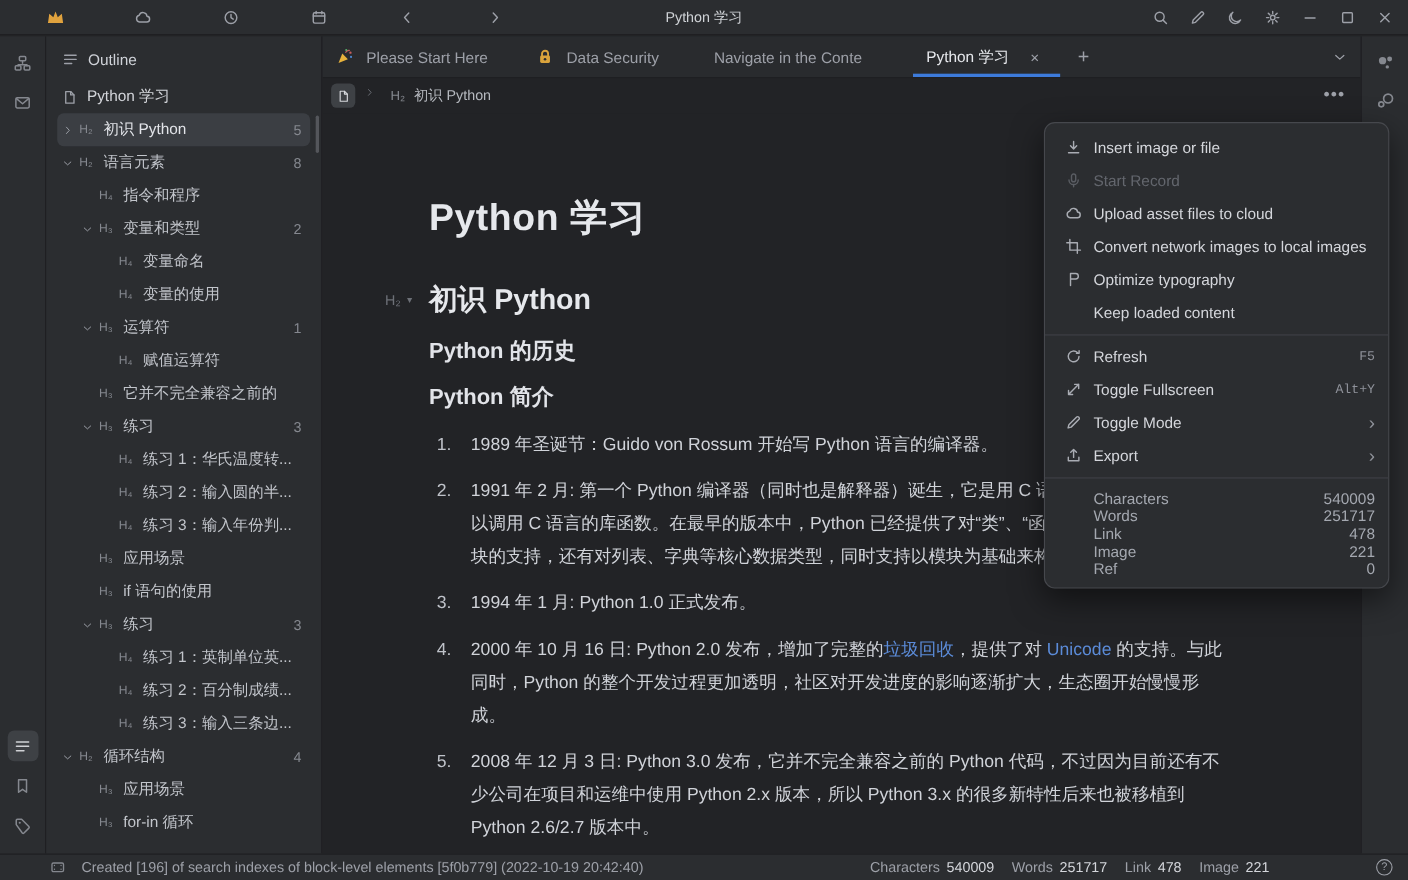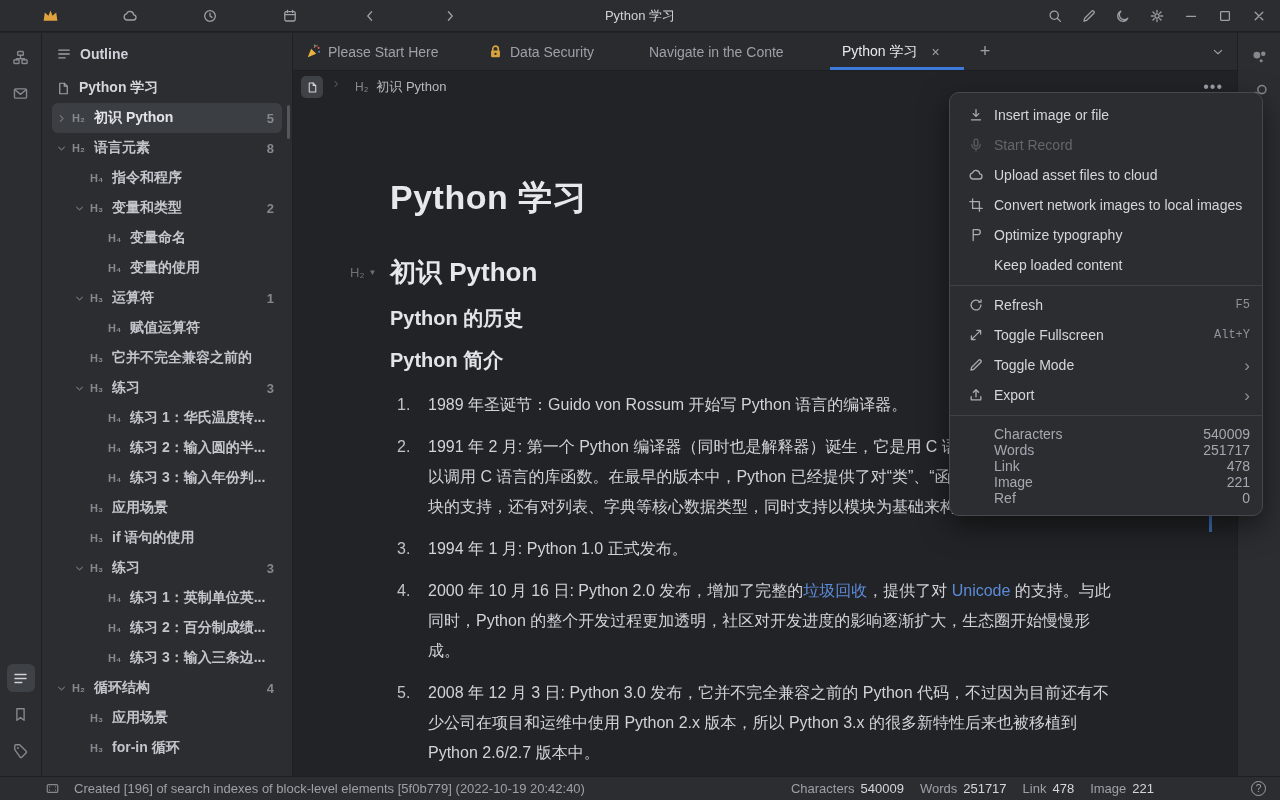--- a/index.html
+++ b/index.html
@@ -26,38 +26,38 @@
 
   
   .app-body{position:absolute;top:33px;bottom:24px;left:0;right:0;display:flex;}
   .icon-strip{width:42px;background:var(--chrome);border-right:1px solid var(--border);display:flex;flex-direction:column;align-items:center;padding:10px 0 12px;gap:8px;}
   .strip-btn{width:28px;height:28px;border:none;background:none;color:var(--dimmer);display:flex;align-items:center;justify-content:center;border-radius:6px;}
   .strip-btn.push{margin-top:auto;}
   .strip-btn.active{background:#3e4145;color:#d0d2d6;}
   .strip-btn [data-icon]{width:17px;height:17px;}
 
   
-  .sidebar{width:251px;background:var(--chrome);border-right:1px solid var(--border);position:relative;overflow:hidden;font-weight:bold;}
+  .sidebar{width:251px;background:var(--chrome);border-right:1px solid var(--border);position:relative;overflow:hidden;}
   .sb-header{display:flex;align-items:center;gap:8px;height:36px;padding:6px 14px 0;color:#cfd2d8;font-size:14px;}
   .sb-header [data-icon]{color:var(--dim);}
   .doc-row{display:flex;align-items:center;gap:8px;height:30px;padding:0 14px;color:#d3d5da;font-size:14px;margin-top:4px;}
   .doc-row [data-icon]{color:#9da0a8;width:15px;height:15px;}
   .tree-row{display:flex;align-items:center;height:30px;margin:0 10px;border-radius:6px;font-size:14px;color:#c2c5cb;cursor:default;}
   .tree-row.selected{background:var(--sel);color:#e2e4e9;}
   .tree-chev{width:16px;flex:none;color:var(--dim);display:inline-flex;align-items:center;}
   .tree-chev svg{width:11px;height:11px;}
   .tree-tag{color:var(--dimmer);font-size:11px;width:22px;flex:none;}
   .tree-label{white-space:nowrap;overflow:hidden;text-overflow:ellipsis;}
   .tree-count{margin-left:auto;color:var(--dimmer);font-size:13px;padding:0 8px 0 6px;flex:none;}
   .sb-thumb{position:absolute;right:2px;top:72px;width:3px;height:34px;background:#54565b;border-radius:2px;}
 
   
   .main{flex:1;display:flex;flex-direction:column;background:var(--editor);min-width:0;}
   .tabbar{height:38px;background:#292b2e;border-bottom:1px solid var(--border);display:flex;align-items:stretch;}
-  .tab{display:flex;align-items:center;gap:6px;padding:0 12px;font-size:14px;color:var(--dim);position:relative;flex:none;overflow:hidden;white-space:nowrap;}
+  .tab{display:flex;align-items:center;gap:11px;padding:0 12px;font-size:14px;color:var(--dim);position:relative;flex:none;overflow:hidden;white-space:nowrap;}
   .tab:nth-child(1){width:182px;}
   .tab:nth-child(2){width:162px;}
   .tab:nth-child(3){width:193px;}
   .tab:nth-child(4){width:134px;}
   .tab.active{color:#e7e9ed;}
   .tab.active::after{content:'';position:absolute;left:0;right:0;bottom:0;height:3px;background:var(--accent);}
   .tab-icon{width:17px;height:17px;}
   .tab-close{margin-left:8px;color:var(--dim);font-size:14px;line-height:1;}
   .plus{border:none;background:none;color:var(--dim);font-size:18px;width:34px;margin-left:4px;}
   .tab-chevwrap{margin-left:auto;margin-right:12px;display:flex;align-items:center;color:var(--dim);}
@@ -81,21 +81,21 @@
   .editor h3{font-size:20px;font-weight:700;color:#e2e4e9;margin-top:15px;}
   .editor ol{margin-top:16px;list-style:none;}
   .doc-li{position:relative;padding-left:38px;margin-bottom:12px;line-height:30px;font-size:16px;color:#d0d3d9;width:732px;}
   .doc-li .num{position:absolute;left:7px;color:#bfc2c9;}
   .doc-link{color:var(--link);text-decoration:none;}
 
   .right-strip{width:43px;background:var(--chrome);border-left:1px solid var(--border);display:flex;flex-direction:column;align-items:center;padding-top:10px;gap:6px;}
   .right-strip .strip-btn [data-icon]{width:19px;height:19px;}
 
   
-  .context-menu{position:absolute;left:949px;top:92px;width:314px;background:var(--chrome);border:1px solid #46484d;border-radius:10px;box-shadow:0 10px 28px rgba(0,0,0,.5);padding:7px 0 9px;z-index:50;}
+  .context-menu{position:absolute;left:949px;top:111px;width:314px;background:var(--chrome);border:1px solid #46484d;border-radius:10px;box-shadow:0 10px 28px rgba(0,0,0,.5);padding:7px 0 9px;z-index:50;}
   .menu-item{display:flex;align-items:center;height:30px;padding:0 12px 0 18px;font-size:14px;color:#d4d6db;cursor:default;}
   .mi-icon{width:16px;height:16px;margin-right:10px;color:#a9acb3;display:inline-flex;}
   .menu-item.disabled{color:#63666d;}
   .menu-item.disabled .mi-icon{color:#5a5d63;}
   .mi-shortcut{margin-left:auto;color:#8f929a;font-size:12px;font-family:Liberation Mono, monospace;}
   .mi-sub{margin-left:auto;color:#8f929a;font-size:17px;line-height:1;}
   .menu-divider{height:1px;background:#3f4146;margin:5px 0 4px;}
   .menu-stats{padding:6px 12px 0 44px;}
   .menu-stat-row{display:flex;justify-content:space-between;font-size:14px;line-height:16px;color:#a4a8b0;}
 

